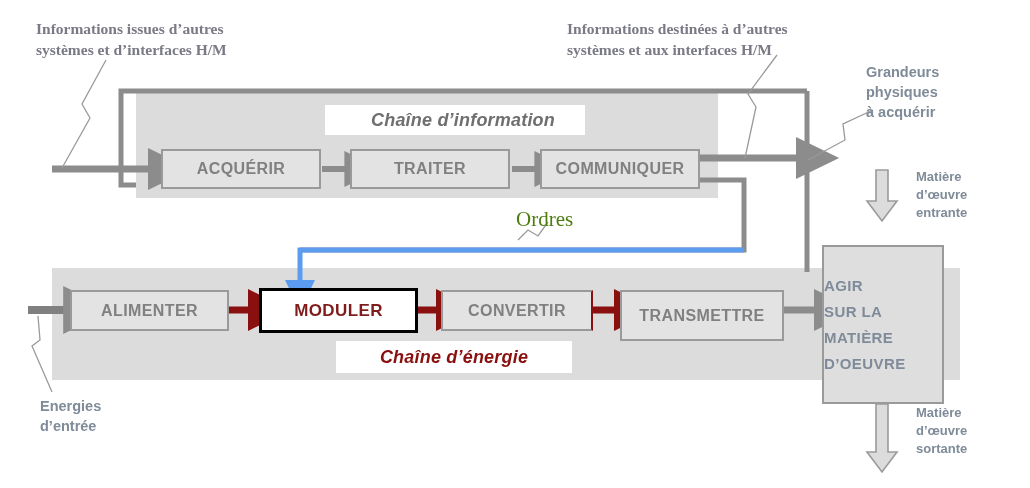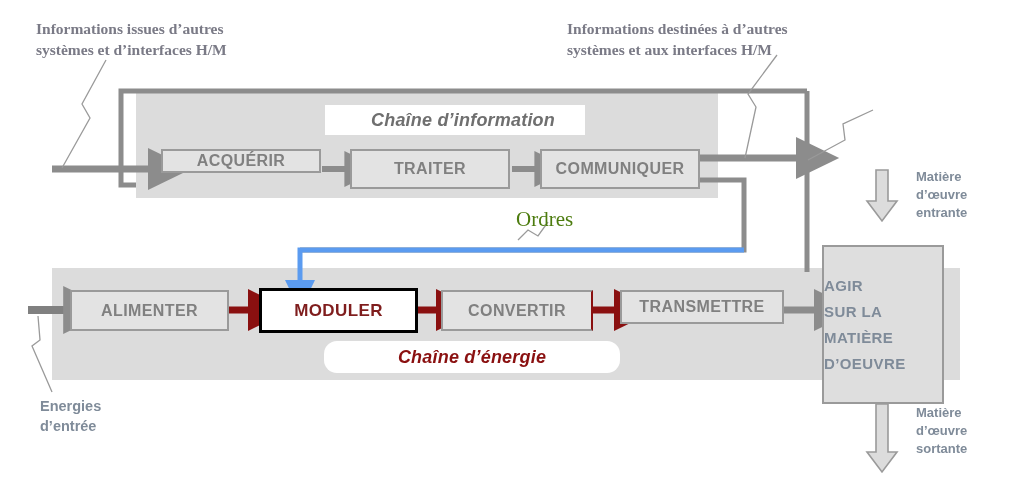--- a/index.html
+++ b/index.html
@@ -80,47 +80,50 @@
 
     <polyline points="62,168 90,118 82,104 106,60" fill="none" stroke="#9a9a9a" stroke-width="1.3"></polyline>
     <polyline points="745,158 756,107 748,94 777,55" fill="none" stroke="#9a9a9a" stroke-width="1.3"></polyline>
     <polyline points="808,160 845,140 843,124 873,110" fill="none" stroke="#9a9a9a" stroke-width="1.3"></polyline>
     <polyline points="518,240 528,230 538,236 548,222" fill="none" stroke="#9a9a9a" stroke-width="1.3"></polyline>
     <polyline points="38,316 40,340 32,346 52,392" fill="none" stroke="#9a9a9a" stroke-width="1.3"></polyline>
   </svg>
 
   <div class="chainlabel info" style="left:325px;top:105px;width:260px;height:30px;padding-left:16px;">Chaîne d’information</div>
 
-  <div class="chainlabel energy" style="left:324px;top:341px;width:296px;height:32px;border-radius:13px;">Chaîne d’énergie</div>
+  <div class="chainlabel energy" style="left:336px;top:341px;width:236px;height:32px;">Chaîne d’énergie</div>
 
-  <div class="fnbox info" style="left:161px;top:149px;width:160px;height:24px;">ACQUÉRIR</div>
+  <div class="fnbox info" style="left:161px;top:149px;width:160px;height:40px;">ACQUÉRIR</div>
   <div class="fnbox info" style="left:350px;top:149px;width:160px;height:40px;">TRAITER</div>
   <div class="fnbox info" style="left:540px;top:149px;width:160px;height:40px;">COMMUNIQUER</div>
 
   <div class="fnbox energy" style="left:70px;top:290px;width:159px;height:41px;">ALIMENTER</div>
 
   <div class="modbox" style="left:259px;top:288px;width:159px;height:45px;">MODULER</div>
 
   <div class="fnbox energy redside" style="left:441px;top:290px;width:152px;height:41px;">CONVERTIR</div>
 
-  <div class="fnbox energy" style="left:620px;top:290px;width:164px;height:34px;">TRANSMETTRE</div>
+  <div class="fnbox energy" style="left:620px;top:290px;width:164px;height:51px;">TRANSMETTRE</div>
 
   <div class="agirbox" style="left:822px;top:245px;width:122px;height:159px;">
     <span>AGIR</span>
     <span>SUR LA</span>
     <span>MATIÈRE</span>
     <span>D’OEUVRE</span>
   </div>
 
   <div class="serifcap" style="left:36px;top:18px;width:280px;">Informations issues d’autres
 systèmes et d’interfaces H/M</div>
 
   <div class="serifcap" style="left:567px;top:18px;width:300px;">Informations destinées à d’autres
 systèmes et aux interfaces H/M</div>
 
+  <div class="sanscap" style="left:866px;top:62px;width:150px;">Grandeurs
+physiques
+à acquérir</div>
 
   <div class="sanscap sm" style="left:916px;top:168px;width:110px;">Matière
 d’œuvre
 entrante</div>
 
   <div class="sanscap sm" style="left:916px;top:404px;width:110px;">Matière
 d’œuvre
 sortante</div>
 
   <div class="sanscap" style="left:40px;top:396px;width:140px;">Energies

